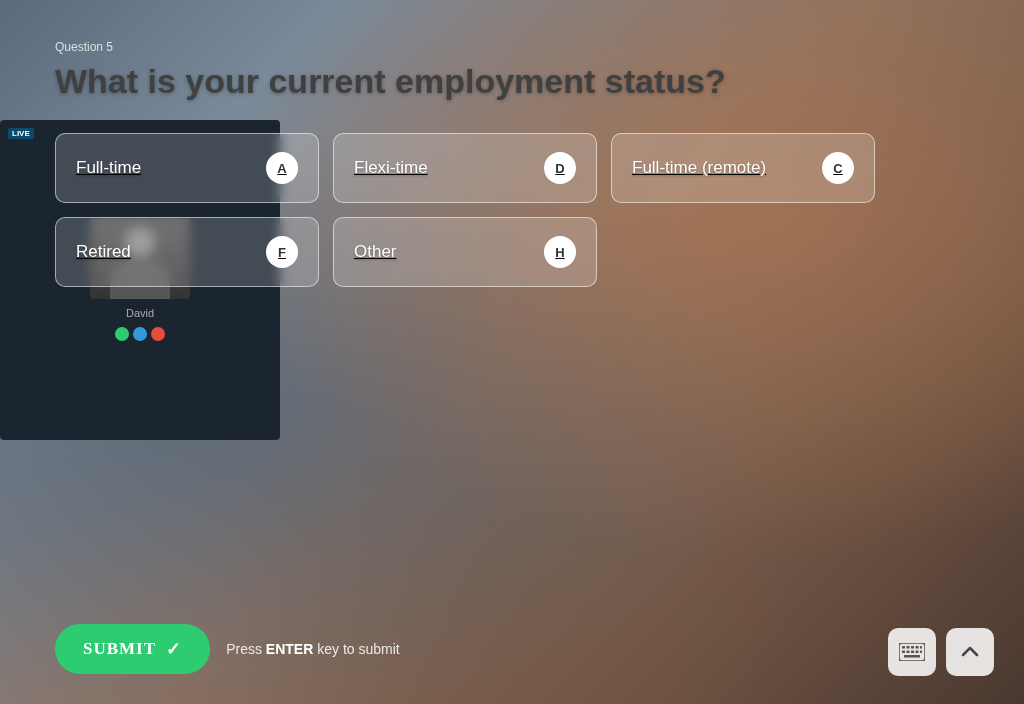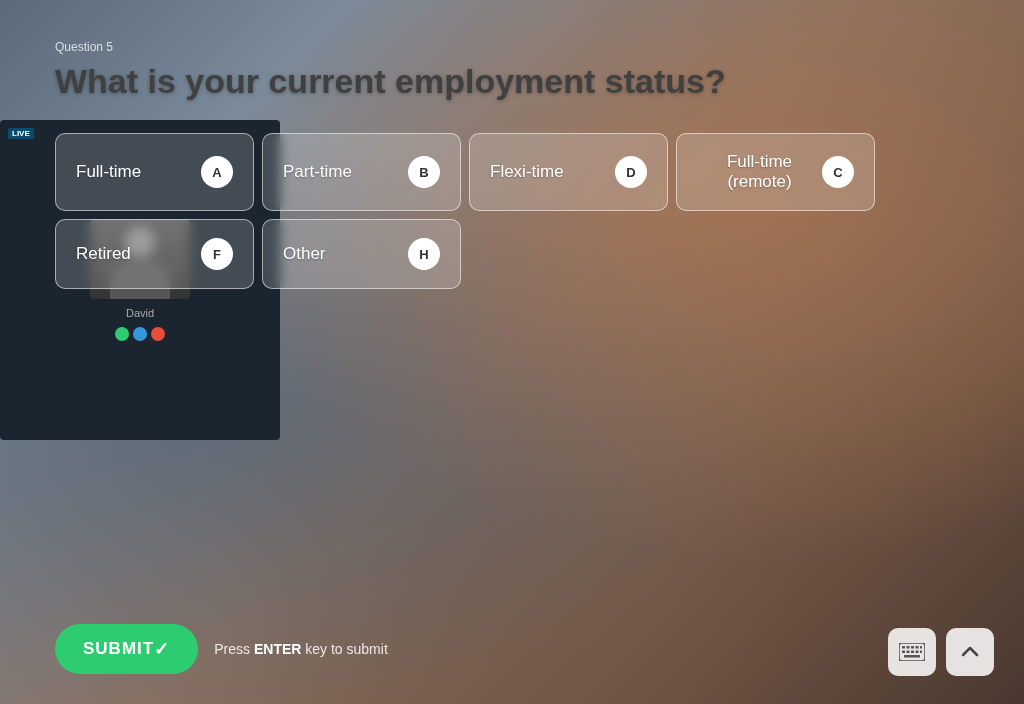--- a/index.html
+++ b/index.html
@@ -133,23 +133,24 @@
     .question-title {
       color: #404040;
       font-size: 34px;
       font-weight: 600;
       margin-bottom: 32px;
       text-shadow: 0 1px 4px rgba(0,0,0,0.3);
     }
 
     .options-grid {
       display: grid;
-      grid-template-columns: 1fr 1fr 1fr 1fr;
-      gap: 8px;
+      grid-template-columns: 1fr 1fr 1fr;
+      gap: 14px;
       max-width: 820px;
+      text-decoration: underline;
     }
 
     .option-btn {
       background: rgba(255,255,255,0.18);
       border: 1.5px solid rgba(255,255,255,0.55);
       border-radius: 10px;
       padding: 18px 20px;
       display: flex;
       align-items: center;
       justify-content: space-between;
@@ -189,26 +190,27 @@
       z-index: 3;
     }
 
     .submit-btn {
       background: #2ecc71;
       border: none;
       border-radius: 30px;
       padding: 14px 28px;
       display: flex;
       align-items: center;
-      gap: 0;
+      gap: 10px;
       cursor: pointer;
       color: white;
       font-size: 17px;
       font-weight: 800;
       letter-spacing: 1px;
+      font-family: Liberation Serif, serif;
     }
 
     .submit-btn .checkmark {
       font-size: 18px;
     }
 
     .submit-hint {
       color: rgba(255,255,255,0.85);
       font-size: 14px;
     }
@@ -261,24 +263,20 @@
 
 <div class="content">
   <div class="question-number">Question 5</div>
   <div class="question-title">What is your current employment status?</div>
 
   <div class="options-grid">
 
     <button class="option-btn">
       <span class="option-label">Full-time</span>
       <span class="option-key">A</span>
-    </button>
-    <button class="option-btn">
-      <span class="option-label">Part-time</span>
-      <span class="option-key">B</span>
     </button>
 
     <button class="option-btn">
       <span class="option-label">Flexi-time</span>
       <span class="option-key">D</span>
     </button>
     <button class="option-btn">
       <span class="option-label">Full-time (remote)</span>
       <span class="option-key">C</span>
     </button>

